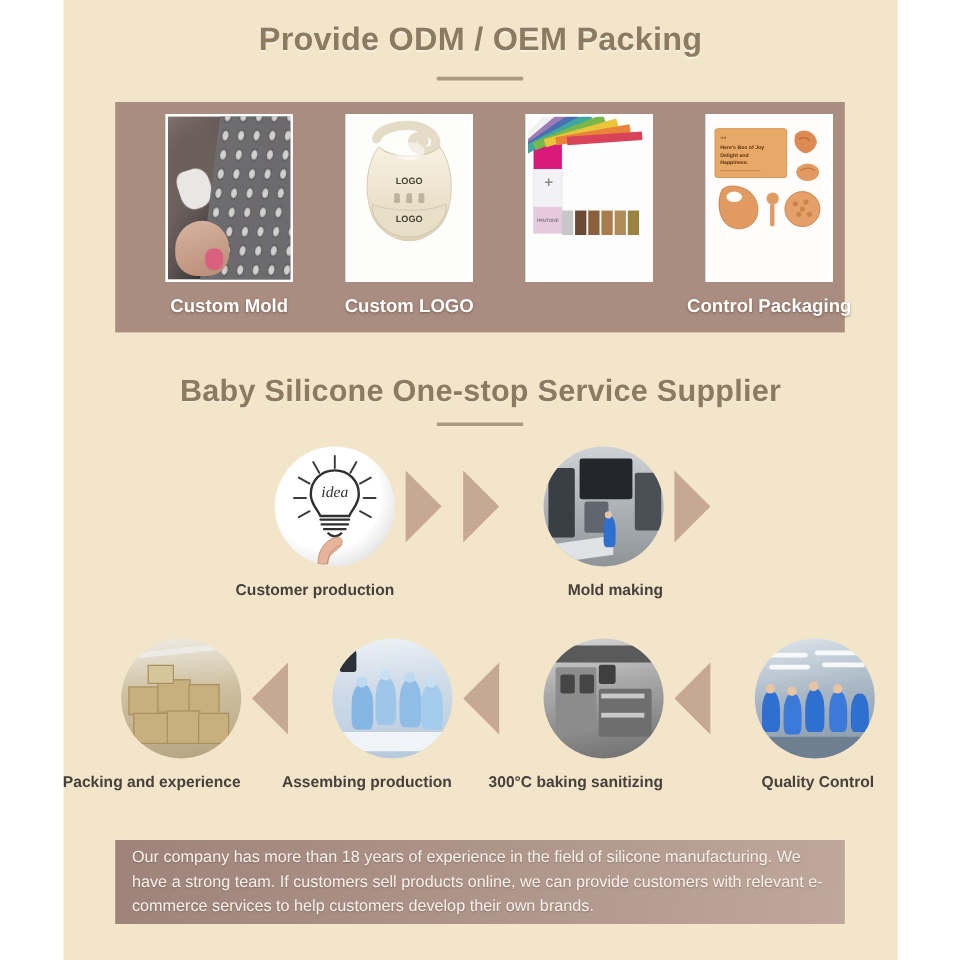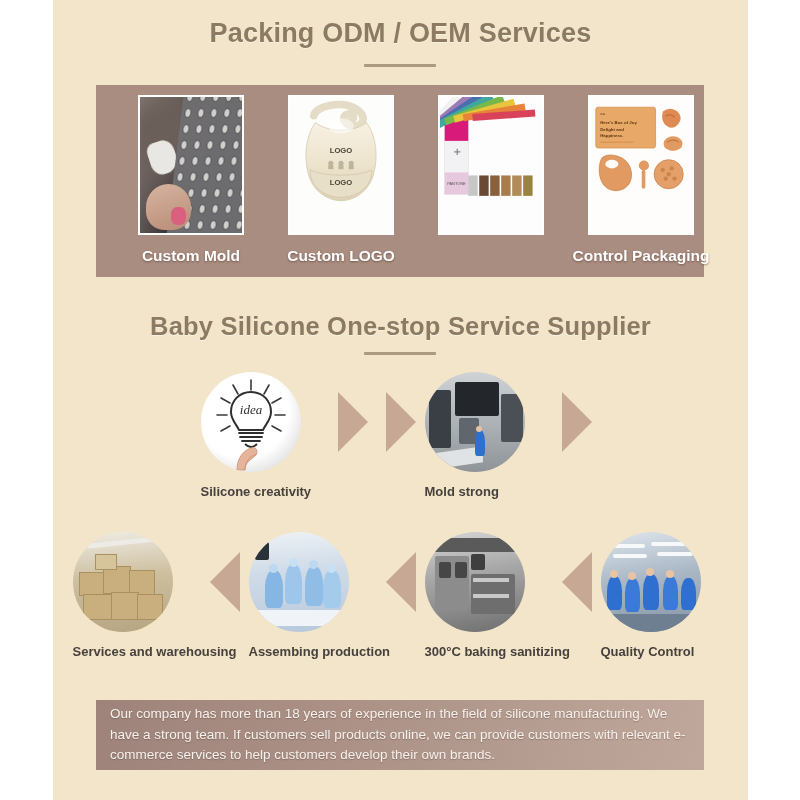--- a/index.html
+++ b/index.html
@@ -144,21 +144,21 @@
     align-items: flex-start;
     justify-content: center;
   }
   #flow-row-1 { top: 372px; }
   #flow-row-2 { top: 532px; }
 
   .flow-step {
     width: 128px;
     display: flex;
     flex-direction: column;
-    align-items: flex-start;
+    align-items: flex-end;
   }
   .flow-circle {
     width: 100px; height: 100px;
     border-radius: 50%;
     overflow: hidden;
     position: relative;
     background: #d6d6d6;
   }
   .flow-label {
     margin-top: 12px;
@@ -241,21 +241,21 @@
     line-height: 1.55;
     text-shadow: 0 1px 1px rgba(90,60,50,0.4);
   }
 </style>
 </head>
 <body>
 
 <div id="page">
   <div class="cream-panel"></div>
 
-  <div class="section-heading" id="heading-odm">Packing ODM / OEM Services</div>
+  <div class="section-heading" id="heading-odm">Provide ODM / OEM Packing</div>
   <div class="heading-divider" id="divider-odm"></div>
 
   <div id="custom-grid">
 
     <div class="grid-cell">
       <div class="grid-thumb">
         <div class="art mold-bg"></div>
         <div class="mold-mask"></div>
         <div class="mold-plate"></div>
         <div class="mold-hand"></div>
@@ -398,21 +398,21 @@
             <line x1="80" y1="59" x2="71" y2="54"></line>
           </g>
           <path d="M50 20 C38 20 30 29 30 40 C30 48 36 53 38 58 L62 58 C64 53 70 48 70 40 C70 29 62 20 50 20 Z" fill="none" stroke="#2f2f2f" stroke-width="2"></path>
           <path d="M38 61 h24 M39 65 h22 M41 69 h18" stroke="#2f2f2f" stroke-width="1.8" stroke-linecap="round"></path>
           <path d="M44 72 q6 6 12 0" fill="none" stroke="#2f2f2f" stroke-width="1.8"></path>
           <text x="50" y="42" font-family="Liberation Serif, serif" font-size="13" font-style="italic" fill="#2f2f2f" text-anchor="middle">idea</text>
           <path d="M36 98 C36 84 44 78 50 76 C56 74 58 80 54 84 C50 88 44 90 44 98 Z" fill="#e6b49a" stroke="#c99376" stroke-width="0.8"></path>
           <path d="M44 98 C44 88 50 84 56 82" stroke="#c99376" stroke-width="0.8" fill="none"></path>
         </svg>
       </div>
-      <div class="flow-label">Silicone creativity</div>
+      <div class="flow-label">Customer production</div>
     </div>
 
     <div class="flow-arrow">
         <div class="tri tri-right"></div>
       </div>
 
 
     <div class="flow-arrow">
         <div class="tri tri-right"></div>
       </div>
@@ -420,21 +420,21 @@
     <div class="flow-step">
       <div class="flow-circle mold-making-bg">
         <div class="machine-box" style="left:4%;top:18%;width:22%;height:58%;background:#3a3f45;"></div>
         <div class="machine-box" style="left:30%;top:10%;width:44%;height:34%;background:#23262b;"></div>
         <div class="machine-box" style="left:34%;top:46%;width:20%;height:26%;background:#60666d;"></div>
         <div class="machine-box" style="left:76%;top:22%;width:22%;height:48%;background:#4b5057;"></div>
         <div style="position:absolute;left:6%;bottom:6%;width:52%;height:16%;background:#dfe3e6;transform:skewY(-8deg);"></div>
         <div class="worker" style="left:50%;top:58%;width:10%;height:26%;background:#2f6fd0;"></div>
         <div style="position:absolute;left:51%;top:54%;width:6%;height:6%;border-radius:50%;background:#e6c2a6;"></div>
       </div>
-      <div class="flow-label">Mold strong</div>
+      <div class="flow-label">Mold making</div>
     </div>
 
     <div class="flow-arrow">
         <div class="tri tri-right"></div>
       </div>
 
   </div>
 
   <div class="flow-row" id="flow-row-2">
 
@@ -442,21 +442,21 @@
       <div class="flow-circle pack-ware-bg">
         <div class="box-carton" style="left:6%;top:40%;width:24%;height:22%;"></div>
         <div class="box-carton" style="left:30%;top:34%;width:26%;height:26%;"></div>
         <div class="box-carton" style="left:56%;top:38%;width:24%;height:24%;"></div>
         <div class="box-carton" style="left:10%;top:62%;width:28%;height:24%;"></div>
         <div class="box-carton" style="left:38%;top:60%;width:26%;height:26%;"></div>
         <div class="box-carton" style="left:64%;top:62%;width:24%;height:24%;"></div>
         <div class="box-carton" style="left:22%;top:22%;width:20%;height:14%;background:#d6c49a;"></div>
         <div style="position:absolute;left:14%;top:8%;width:70%;height:5%;background:#ecebe5;transform:rotate(-6deg);"></div>
       </div>
-      <div class="flow-label">Services and warehousing</div>
+      <div class="flow-label">Packing and experience</div>
     </div>
 
     <div class="flow-arrow">
         <div class="tri tri-left"></div>
       </div>
 
     <div class="flow-step">
       <div class="flow-circle assemb-bg">
         <div class="machine-box" style="left:6%;top:10%;width:14%;height:18%;background:#2b3138;"></div>
         <div class="worker" style="left:16%;top:38%;width:18%;height:38%;background:#86b6e4;"></div>

